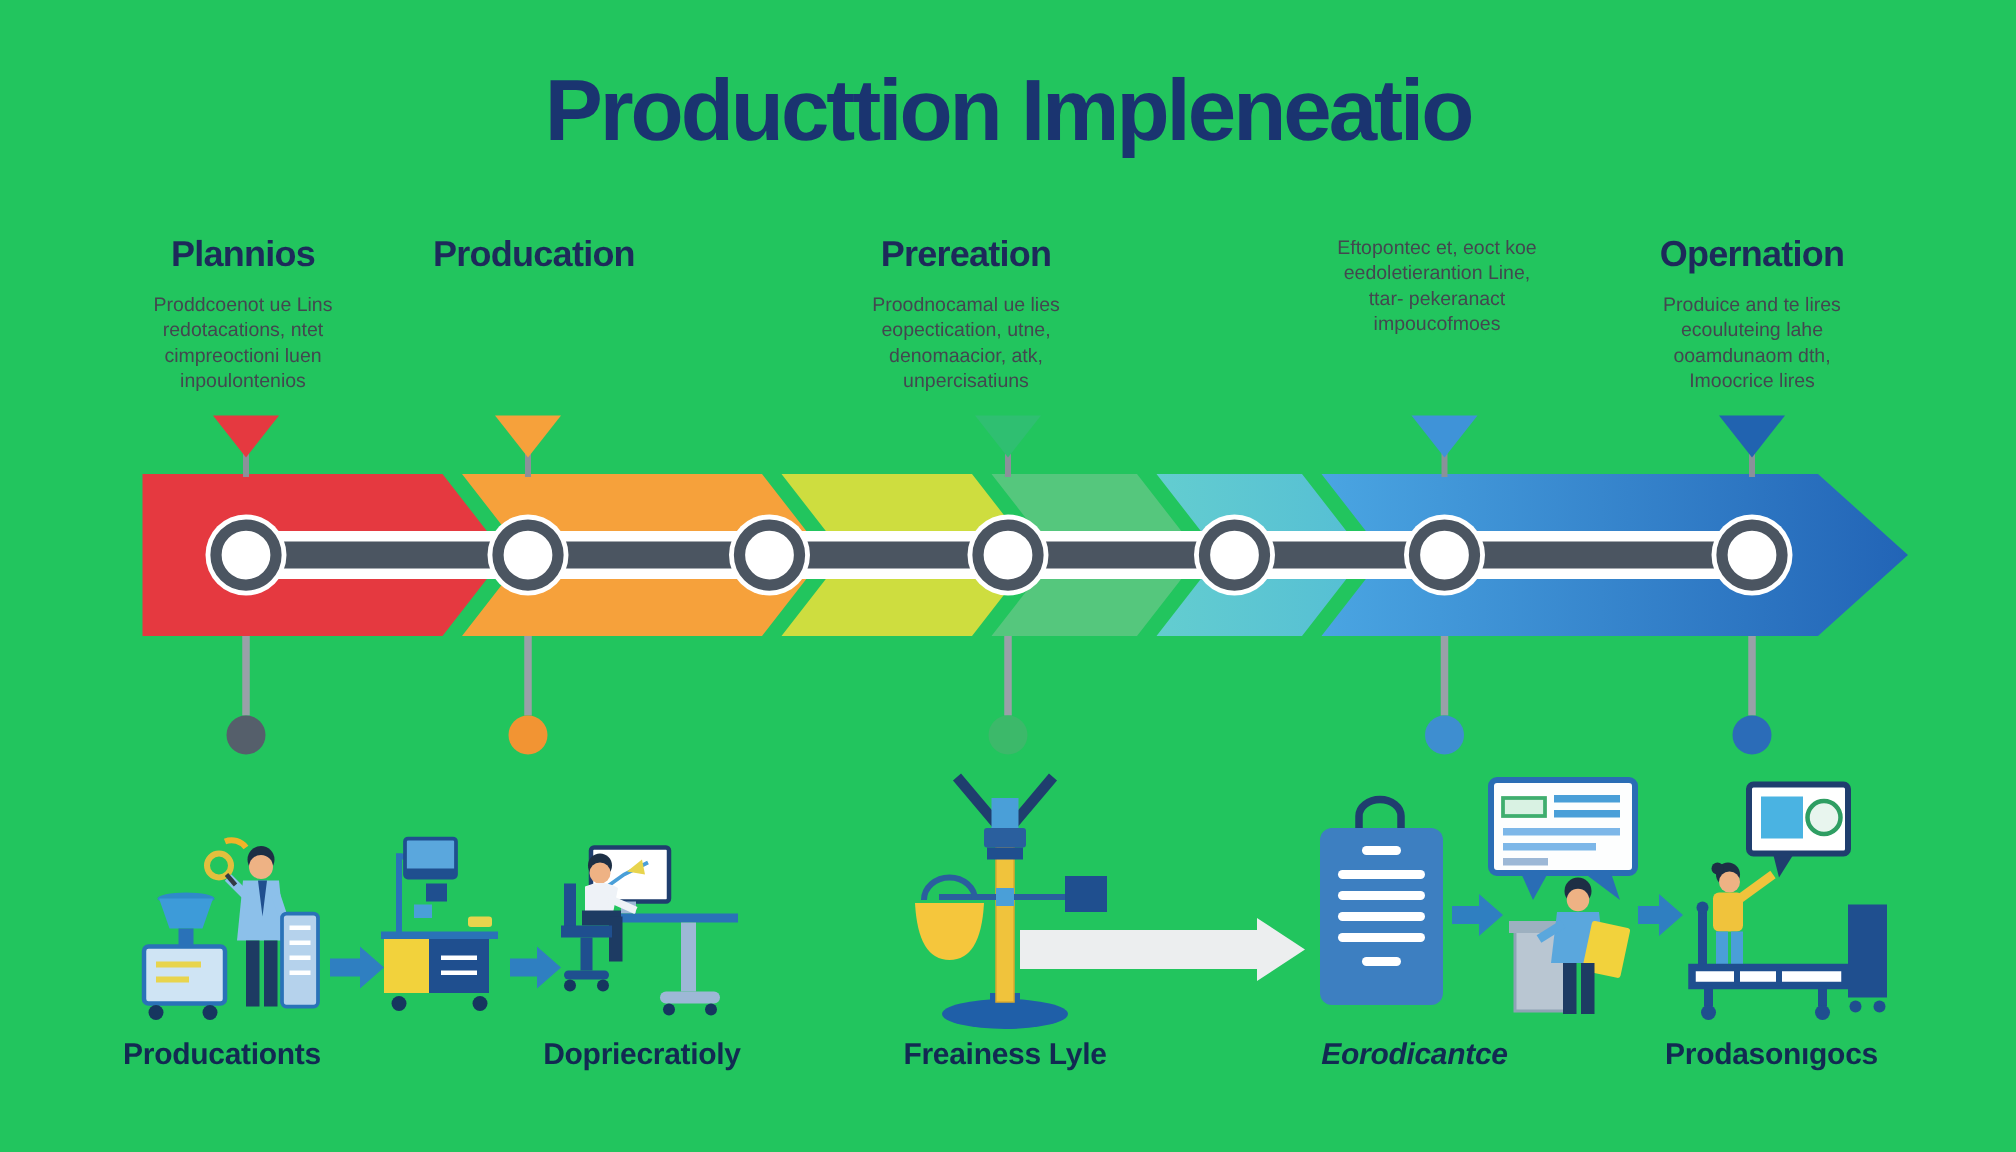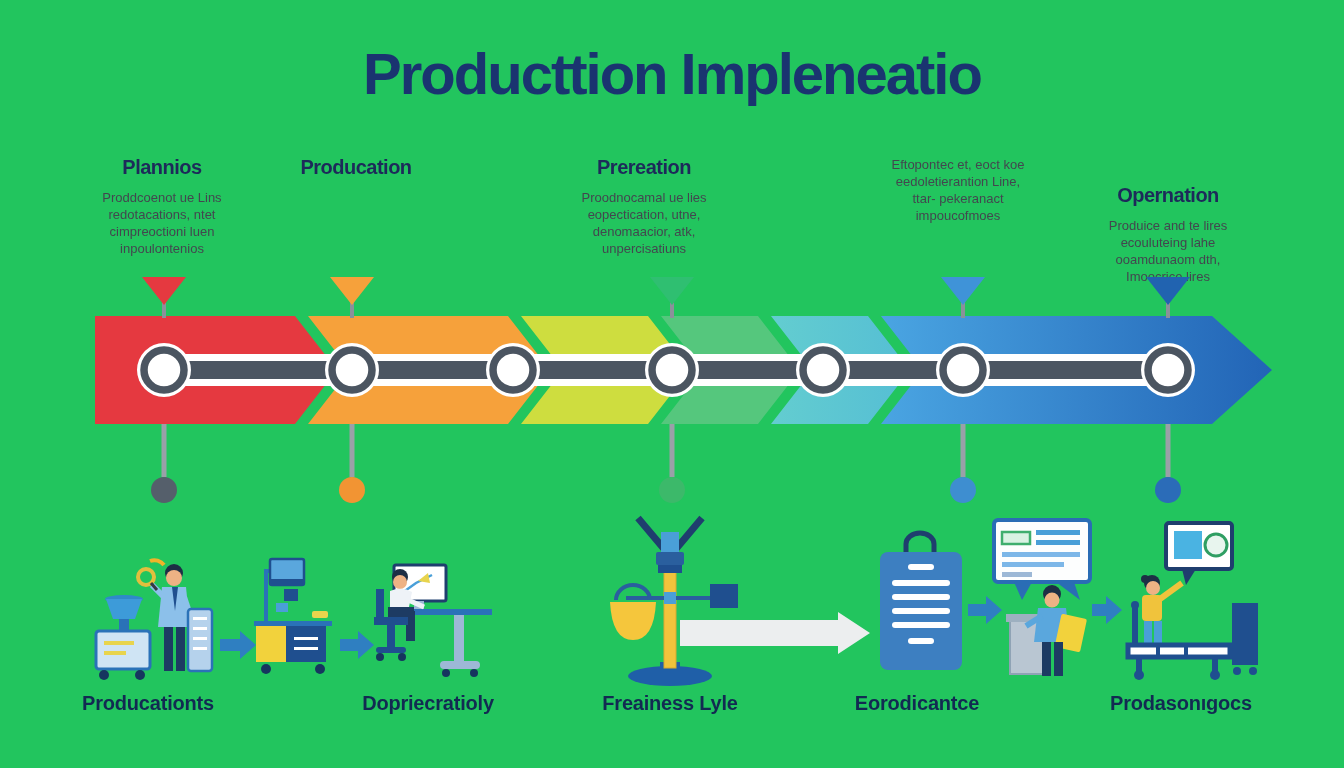--- a/index.html
+++ b/index.html
@@ -5,21 +5,21 @@
   html,body{margin:0;padding:0;background:#fff;}
   .canvas{
     position:relative;width:1344px;height:768px;background:#22c55e;
     overflow:hidden;font-family:"Liberation Sans", sans-serif;
   }
   .page-title{
     position:absolute;top:40px;left:0;width:1344px;text-align:center;
     font-size:58px;font-weight:700;letter-spacing:-2px;color:#1a3470;margin:0;
   }
   .stage-col{position:absolute;top:156px;width:230px;text-align:center;}
-  .stage-name{font-size:20px;font-weight:700;color:#1d2a5a;margin:0 0 10px 0;letter-spacing:-0.5px;}
+  .stage-name{font-size:24px;font-weight:700;color:#1d2a5a;margin:0 0 10px 0;letter-spacing:-0.5px;}
   .stage-desc{font-size:13px;line-height:17px;color:#43474f;white-space:pre-line;margin:0;}
   .tl-svg{position:absolute;left:0;top:0;width:1344px;height:768px;}
   .cluster{position:absolute;}
   .bottom-label{
     position:absolute;top:692px;width:200px;text-align:center;
     font-size:20px;font-weight:700;color:#122a52;letter-spacing:-0.2px;
   }
 </style>
 </head>
 <body>
@@ -44,21 +44,21 @@
 eopectication, utne,
 denomaacior, atk,
 unpercisatiuns</p>
   </div>
   <div class="stage-col" style="left:843px;">
     <p class="stage-desc">Eftopontec et, eoct koe
 eedoletierantion Line,
 ttar- pekeranact
 impoucofmoes</p>
   </div>
-  <div class="stage-col" style="left:1053px;margin-top:28px;">
+  <div class="stage-col" style="left:1053px;">
     <p class="stage-name">Opernation</p>
     <p class="stage-desc">Produice and te lires
 ecouluteing lahe
 ooamdunaom dth,
 Imoocrice lires</p>
   </div>
 
   <svg class="tl-svg" viewBox="0 0 1344 768">
     <defs>
       <linearGradient id="blueGrad" x1="0" y1="0" x2="1" y2="0">
@@ -294,16 +294,16 @@
     <g>
       <rect x="108" y="88" width="26" height="62" fill="#1f4f8f"></rect>
       <circle cx="113" cy="156" r="4" fill="#1f4f8f"></circle>
         <circle cx="129" cy="156" r="4" fill="#1f4f8f"></circle>
     </g>
   </svg>
 
   <div class="bottom-label" style="left:48px;">Producationts</div>
   <div class="bottom-label" style="left:328px;">Dopriecratioly</div>
   <div class="bottom-label" style="left:570px;">Freainess Lyle</div>
-  <div class="bottom-label" style="left:817px;">Eorodicantce</div>
+  <div class="bottom-label" style="left:843px;font-style:italic;">Eorodicantce</div>
   <div class="bottom-label" style="left:1081px;">Prodasonıgocs</div>
 
 </div>
 
 </body></html>

